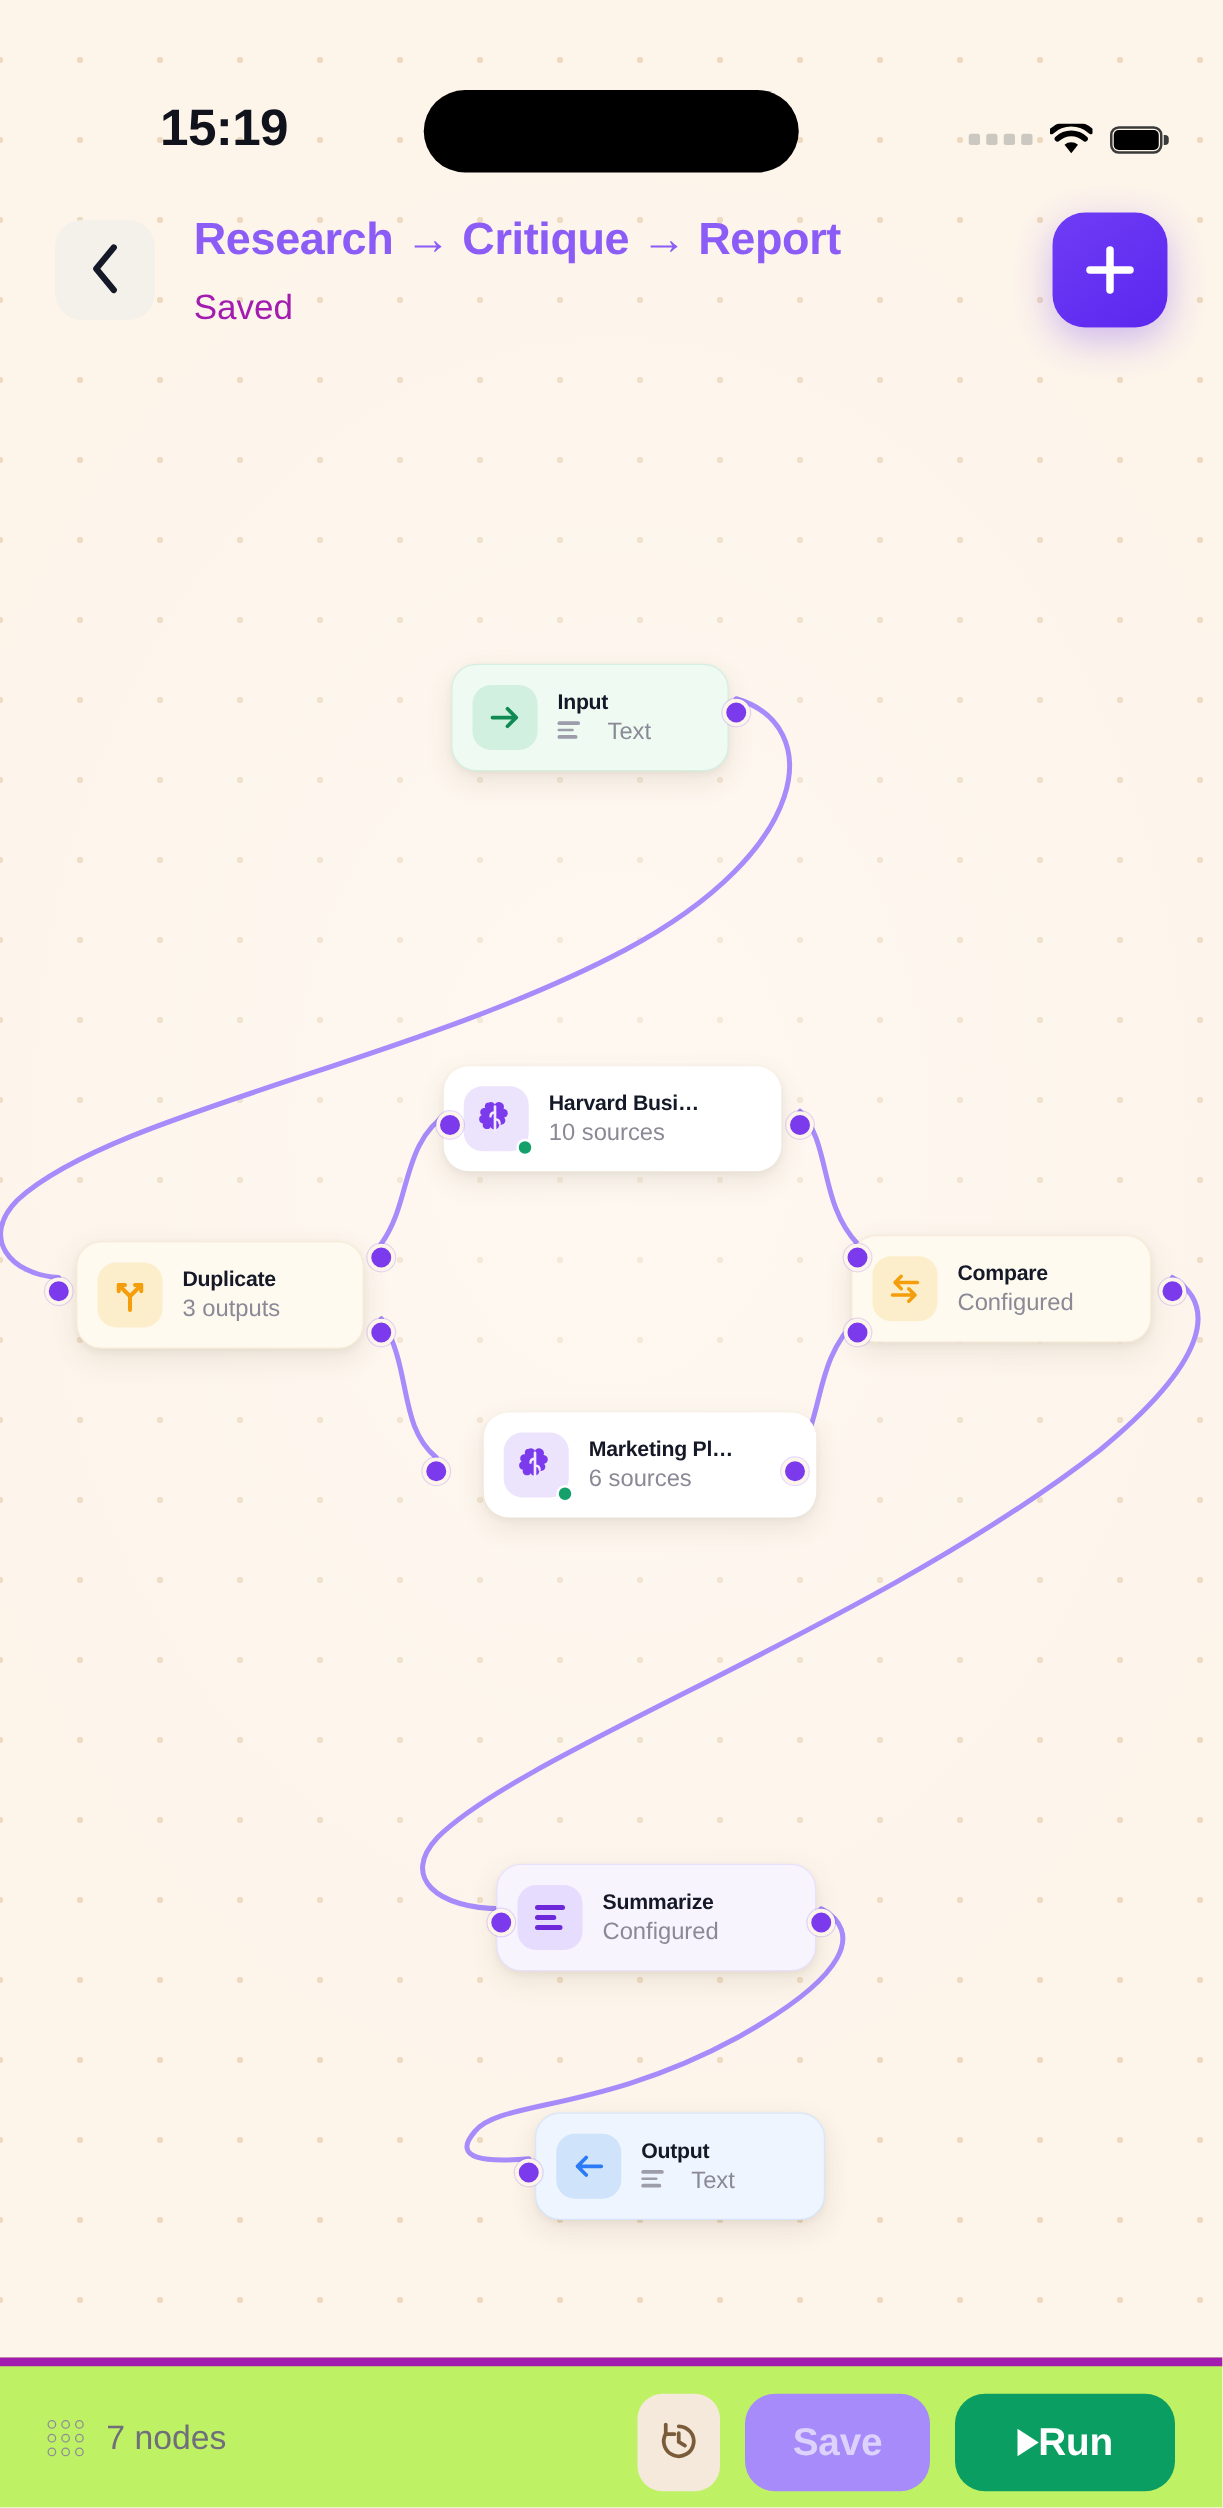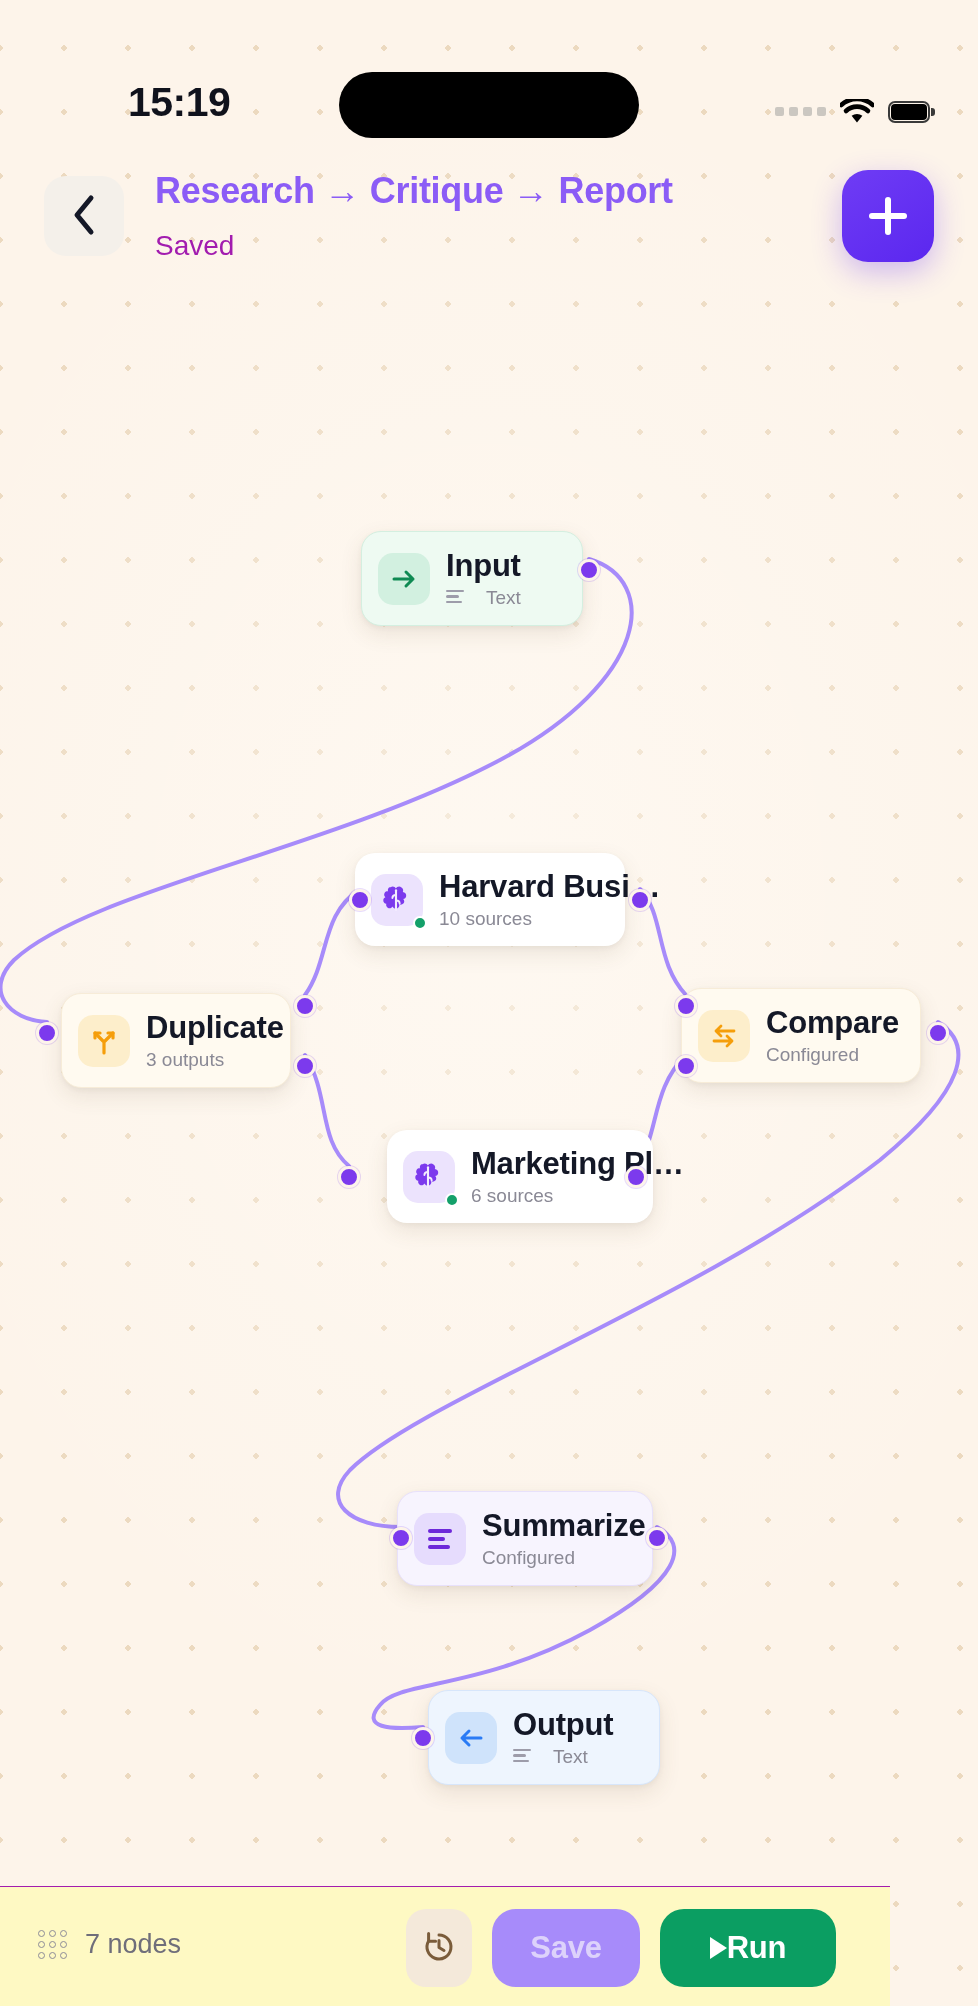--- a/index.html
+++ b/index.html
@@ -109,21 +109,21 @@
     cursor:pointer;
     z-index:12;
   }
   .node .node-icon{
     width:52px; height:52px; border-radius:15px;
     display:flex; align-items:center; justify-content:center;
     flex:0 0 auto; position:relative;
   }
   .node .node-body{ display:flex; flex-direction:column; gap:3px; min-width:0; }
   .node .node-title{
-    font-size:31px; font-weight:700; color:#141827; white-space:nowrap;
+    font-size:17px; font-weight:700; color:#141827; white-space:nowrap;
     letter-spacing:-.2px;
   }
   .node .node-sub{
     font-size:19px; color:#8a8995; font-weight:500; white-space:nowrap;
     display:flex; align-items:center; gap:22px;
   }
   .status-dot{
     position:absolute; right:-4px; bottom:-4px;
     width:14px; height:14px; border-radius:50%;
     background:#14a06a; border:2.5px solid #fff;
@@ -149,34 +149,34 @@
   
   .port{
     position:absolute; width:22px; height:22px; border-radius:50%;
     background:#7c3aed; border:3px solid #fdf4ea; z-index:20;
     box-shadow:0 0 0 1px rgba(124,58,237,.18);
     cursor:pointer;
   }
 
   
   #bottom-bar{
-    position:absolute; left:0; bottom:0; width:890px; height:120px;
-    background:#fef9c3; border-top:1px solid #a21caf;
+    position:absolute; left:0; bottom:0; width:978px; height:120px;
+    background:#bef264; border-top:7px solid #a21caf;
     z-index:50;
   }
   #node-count{
     position:absolute; left:38px; top:42px;
     display:flex; align-items:center; gap:18px;
   }
   #grid-icon{ display:grid; grid-template-columns:repeat(3,7px); gap:4px; }
   #grid-icon i{ width:7px; height:7px; border-radius:50%; border:1.6px solid #8d8c97; display:block; }
   #node-count-label{ font-size:27px; color:#6f6e7a; font-weight:400; }
 
   #bottom-actions{
-    position:absolute; right:54px; top:22px;
+    position:absolute; right:38px; top:22px;
     display:flex; align-items:center; gap:20px;
   }
   #history-button{
     width:66px; height:78px; border-radius:20px; background:#f4e9da;
     display:flex; align-items:center; justify-content:center;
     border:none; cursor:pointer;
   }
   #save-button{
     width:148px; height:78px; border-radius:24px;
     background:#a78bfa; color:#ddd2fb;

